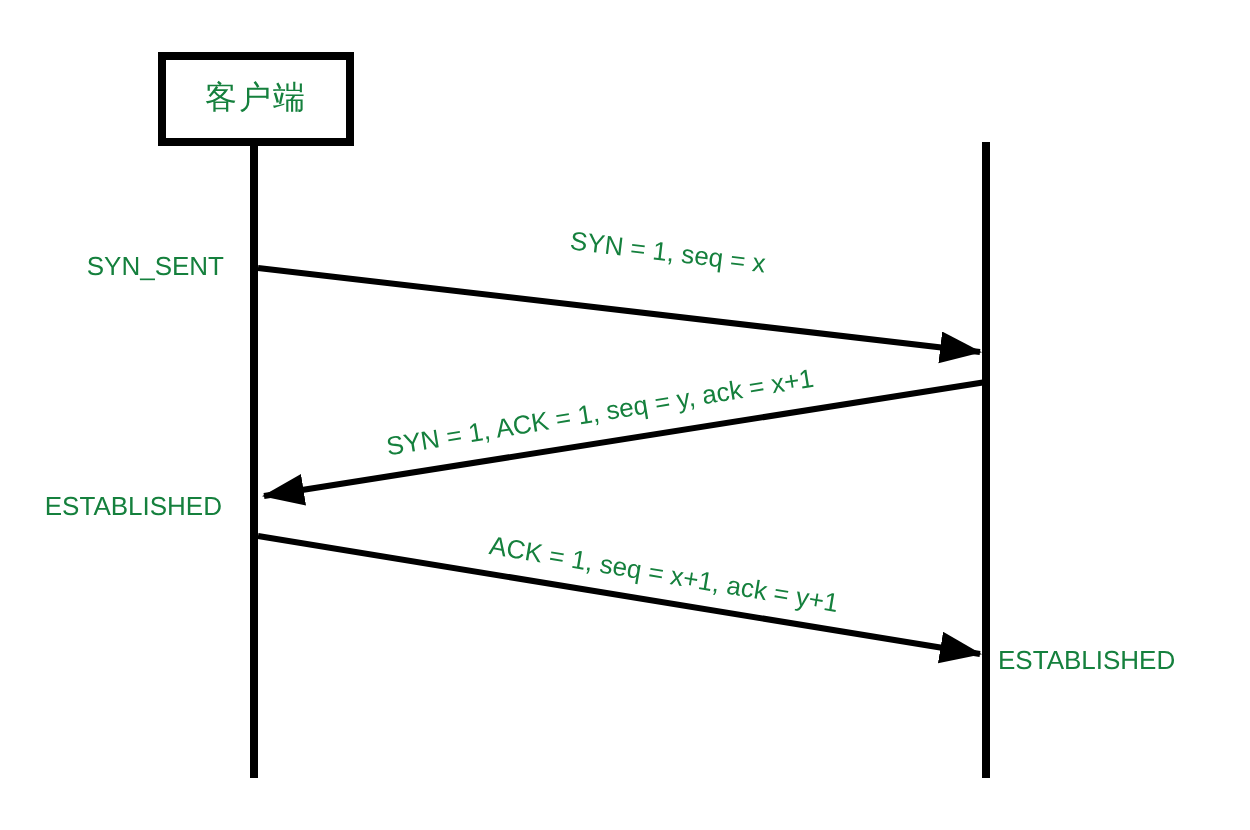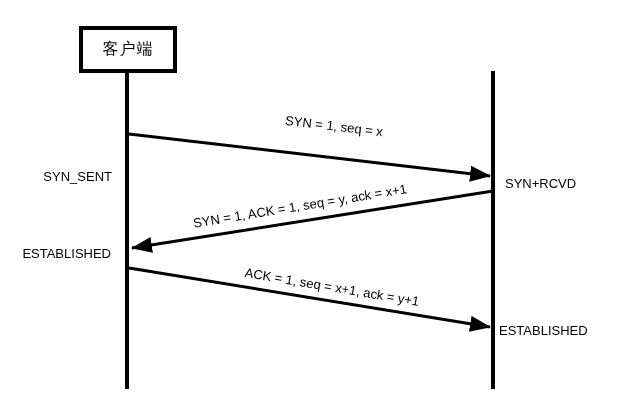--- a/index.html
+++ b/index.html
@@ -5,21 +5,21 @@
   html, body {
     margin: 0;
     padding: 0;
     background: #ffffff;
   }
   #stage {
     position: relative;
     width: 625px;
     height: 415px;
     background: #ffffff;
-    color: #000000;
+    color: #15803d;
     font-family: "Liberation Sans", sans-serif;
     overflow: hidden;
   }
   .actor-box {
     position: absolute;
     top: 26px;
     width: 98px;
     height: 47px;
     border: 4px solid #000000;
     box-sizing: border-box;
@@ -71,21 +71,21 @@
     transform: translate(-50%, -50%) rotate(9.5deg);
   }
 
   .state-label {
     position: absolute;
     font-size: 13px;
     white-space: nowrap;
     transform: translateY(-50%);
     z-index: 3;
   }
-  #state-syn-sent    { right: 513px; top: 133px; margin-top: 43px; }
+  #state-syn-sent    { right: 513px; top: 133px; }
   #state-syn-rcvd    { left: 505px;  top: 183px; }
   #state-est-client  { right: 514px; top: 253px; }
   #state-est-server  { left: 499px;  top: 330px; }
 </style>
 </head>
 <body>
 
 <div id="stage">
 
   <div class="actor-box" id="client-box">
@@ -104,17 +104,16 @@
     <line x1="129" y1="134" x2="490" y2="176" stroke="#000000" stroke-width="3" marker-end="url(#arrowhead)"></line>
     <line x1="493" y1="191" x2="132" y2="248" stroke="#000000" stroke-width="3" marker-end="url(#arrowhead)"></line>
     <line x1="129" y1="268" x2="490" y2="327" stroke="#000000" stroke-width="3" marker-end="url(#arrowhead)"></line>
   </svg>
 
   <div class="msg-label" id="msg-label-syn">SYN = 1, seq = x</div>
   <div class="msg-label" id="msg-label-synack">SYN = 1, ACK = 1, seq = y, ack = x+1</div>
   <div class="msg-label" id="msg-label-ack">ACK = 1, seq = x+1, ack = y+1</div>
 
   <div class="state-label" id="state-syn-sent">SYN_SENT</div>
-  <div class="state-label" id="state-syn-rcvd">SYN+RCVD</div>
   <div class="state-label" id="state-est-client">ESTABLISHED</div>
   <div class="state-label" id="state-est-server">ESTABLISHED</div>
 
 </div>
 
 </body></html>

